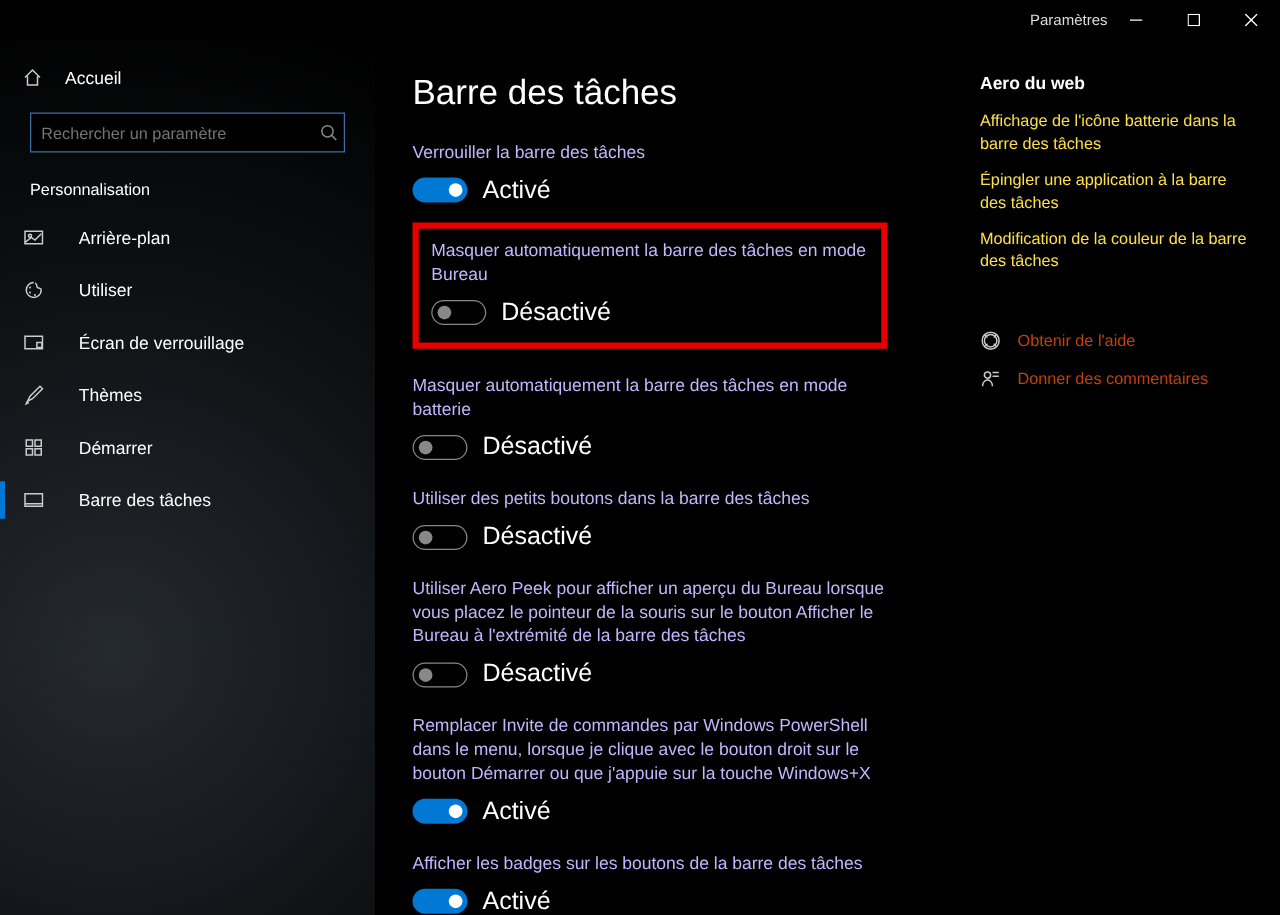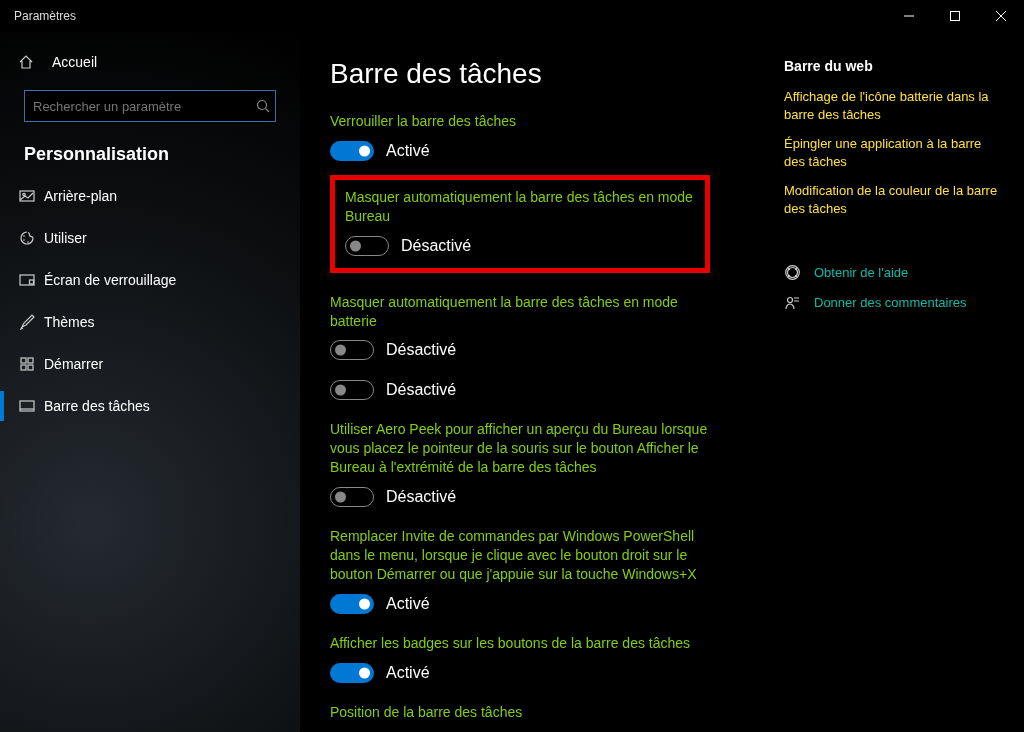--- a/index.html
+++ b/index.html
@@ -1,54 +1,54 @@
 <!DOCTYPE html>
 <html><head>
 <meta charset="utf-8">
 <style>
   * { margin: 0; padding: 0; box-sizing: border-box; font-family: "Segoe UI", sans-serif; }
   html, body { width: 1024px; height: 732px; overflow: hidden; background: #000; color: #fff; }
   .window { width: 1024px; height: 732px; background: #000; display: flex; flex-direction: column; }
-  .titlebar { height: 32px; display: flex; align-items: center; justify-content: space-between; padding-left: 14px; background: #000; }
+  .titlebar { height: 32px; display: flex; align-items: center; justify-content: flex-end; padding-left: 14px; background: #000; }
   .titlebar-title { font-size: 12px; color: #ddd; }
   .win-controls { display: flex; }
   .win-btn { width: 46px; height: 32px; display: flex; align-items: center; justify-content: center; color: #fff; font-size: 12px; cursor: pointer; }
   .body { flex: 1; display: flex; min-height: 0; }
   .sidebar { width: 300px; background: radial-gradient(circle at 30% 70%, #252a30 0%, #0c0e10 60%, #000 100%); padding: 10px 0 0 0; position: relative; }
   .home-row { display: flex; align-items: center; height: 40px; padding-left: 18px; gap: 18px; cursor: pointer; font-size: 14px; }
   .search-wrap { padding: 8px 24px 4px 24px; }
   .search-box { width: 100%; height: 32px; background: #000; border: 1px solid #3c6ea8; color: #aaa; font-size: 13px; padding: 0 28px 0 8px; position: relative; }
   .search-cont { position: relative; }
   .search-icon { position: absolute; right: 6px; top: 50%; transform: translateY(-50%); color: #888; font-size: 13px; pointer-events: none; }
-  .category { font-size: 18px; font-weight: 700; padding: 18px 24px 10px 24px; }
-  .nav-item { display: flex; align-items: center; height: 42px; padding-left: 18px; gap: 8px; font-size: 14px; cursor: pointer; position: relative; }
+  .category { font-size: 13px; font-weight: 400; padding: 18px 24px 10px 24px; }
+  .nav-item { display: flex; align-items: center; height: 42px; padding-left: 18px; gap: 27px; font-size: 14px; cursor: pointer; position: relative; }
   .nav-item.active::before { content: ""; position: absolute; left: 0; top: 6px; bottom: 6px; width: 4px; background: #0078d4; }
   .nav-item .ic { width: 18px; display: flex; align-items: center; justify-content: center; color: #ccc; }
   .main { flex: 1; display: flex; min-height: 0; }
   .content { flex: 1; padding: 26px 30px 0 30px; overflow-y: auto; }
   .content h1 { font-size: 28px; font-weight: 400; margin-bottom: 22px; }
   .setting { margin-bottom: 20px; max-width: 380px; }
-  .setting-label { font-size: 14px; color: #84cc16; line-height: 1.35; margin-bottom: 10px; }
+  .setting-label { font-size: 14px; color: #c4b5fd; line-height: 1.35; margin-bottom: 10px; }
   .toggle-row { display: flex; align-items: center; gap: 12px; }
   .toggle { width: 44px; height: 20px; border-radius: 10px; position: relative; cursor: pointer; }
   .toggle.on { background: #0078d4; }
   .toggle.off { background: #000; border: 1.5px solid #888; }
   .toggle .knob { position: absolute; width: 11px; height: 11px; border-radius: 50%; top: 50%; transform: translateY(-50%); }
   .toggle.on .knob { background: #fff; right: 4px; }
   .toggle.off .knob { background: #888; left: 4px; }
-  .toggle-state { font-size: 16px; }
+  .toggle-state { font-size: 20px; }
   .highlight-box { border: 5px solid #e60000; padding: 8px 10px 12px 10px; margin-bottom: 20px; margin-top:-6px; max-width: 380px; }
   .highlight-box .setting { margin-bottom: 0; max-width: none; }
   .rightcol { width: 240px; padding: 26px 22px 0 0; font-size: 13px; }
   .rightcol h3 { font-size: 14px; font-weight: 600; margin-bottom: 14px; }
   .weblink { color: #fde047; cursor: pointer; margin-bottom: 12px; line-height: 1.35; display: block; }
   .support { margin-top: 40px; }
   .support-row { display: flex; align-items: center; gap: 14px; height: 30px; cursor: pointer; }
   .support-row .sic { width: 16px; color: #ccc; display: flex; align-items: center; justify-content: center; }
-  .support-row .slabel { color: #14b8a6; font-size: 13px; }
+  .support-row .slabel { color: #c2410c; font-size: 13px; }
   ::-webkit-scrollbar { width: 0; }
   svg { display: block; }
 </style>
 </head>
 <body>
 
 <div class="window">
   <div class="titlebar">
     <div class="titlebar-title">Paramètres</div>
     <div class="win-controls">
@@ -186,20 +186,21 @@
             <div class="setting">
               <div class="setting-label">Masquer automatiquement la barre des tâches en mode batterie</div>
     <div class="toggle-row">
       <div class="toggle off">
                   <div class="knob"></div>
                 </div>
       <div class="toggle-state">Désactivé</div>
     </div>
             </div>
             <div class="setting">
+              <div class="setting-label">Utiliser des petits boutons dans la barre des tâches</div>
     <div class="toggle-row">
       <div class="toggle off">
                   <div class="knob"></div>
                 </div>
       <div class="toggle-state">Désactivé</div>
     </div>
             </div>
             <div class="setting">
               <div class="setting-label">Utiliser Aero Peek pour afficher un aperçu du Bureau lorsque vous placez le pointeur de la souris sur le bouton Afficher le Bureau à l'extrémité de la barre des tâches</div>
     <div class="toggle-row">
@@ -229,21 +230,21 @@
             </div>
           </div>
         <div id="dropdowns-list">
             <div class="setting">
               <div class="setting-label">Position de la barre des tâches</div>
     </div>
           </div>
       </div>
 
       <div class="rightcol">
-        <h3>Barre du web</h3>
+        <h3>Aero du web</h3>
         <div id="weblinks">
             <div class="weblink">Affichage de l'icône batterie dans la barre des tâches</div>
             <div class="weblink">Épingler une application à la barre des tâches</div>
             <div class="weblink">Modification de la couleur de la barre des tâches</div>
           </div>
         <div class="support" id="support">
             <div class="support-row">
               <span class="sic">
                 <svg width="15" height="15" viewBox="0 0 15 15">
                   <circle cx="7.5" cy="7.5" r="5" fill="none" stroke="#ccc" stroke-width="1.2"></circle>

